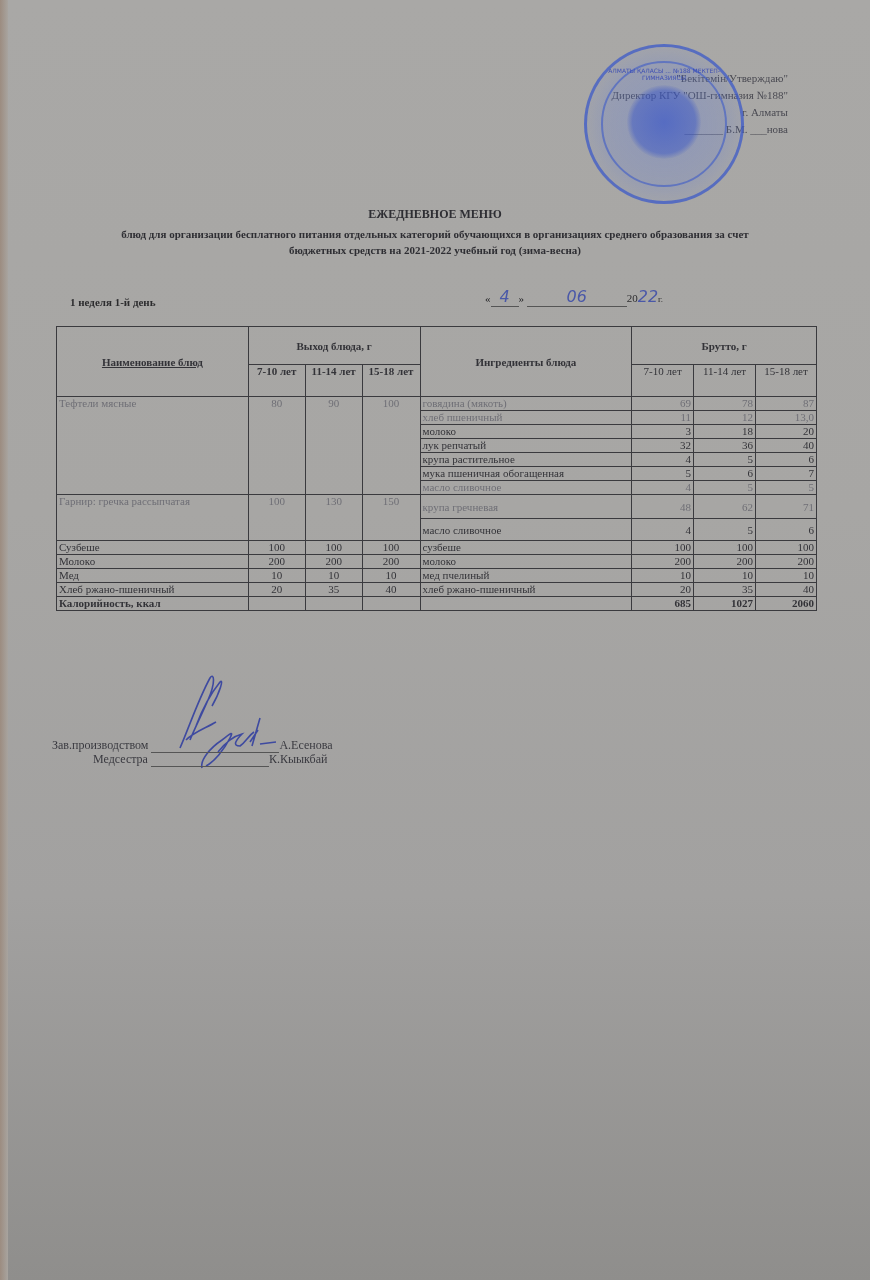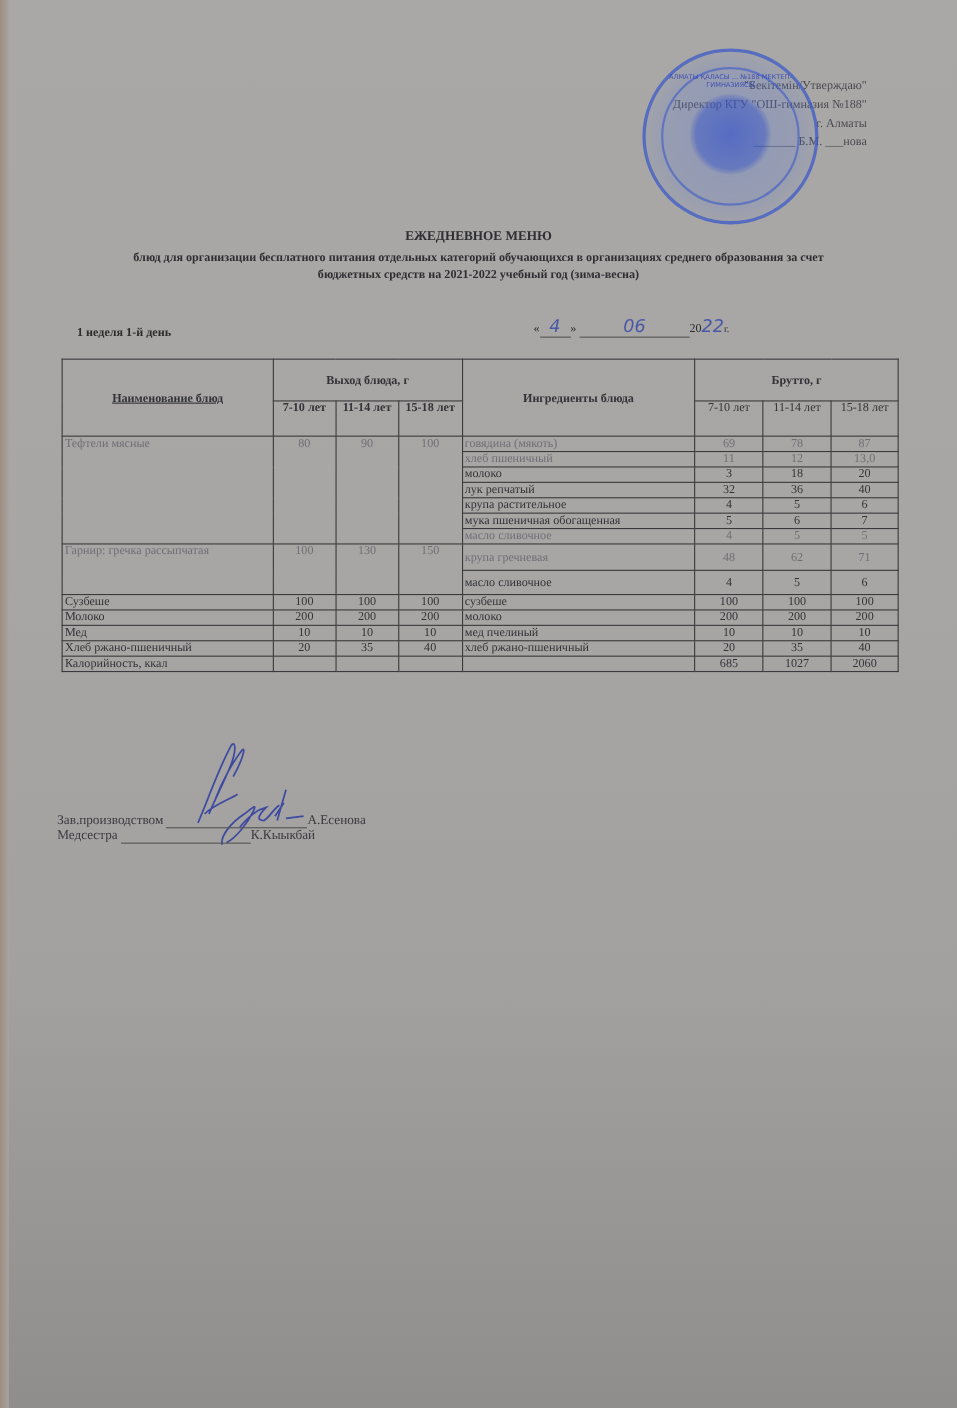--- a/index.html
+++ b/index.html
@@ -54,23 +54,23 @@
   .date .ul { display: inline-block; border-bottom: 1px solid #555; text-align: center; }
   table.menu {
     position: absolute; left: 56px; top: 326px; width: 761px;
     border-collapse: collapse; font-size: 11px; color: #333338;
   }
   table.menu td, table.menu th {
     border: 1px solid #3a3a3e; padding: 0 2px; vertical-align: top; line-height: 12px;
   }
   table.menu th { font-weight: bold; text-align: center; vertical-align: middle; }
   th.dish-head { text-align: left; text-decoration: underline; }
-  .num { text-align: center; }
+  .num { text-align: right; }
   .c { text-align: center; }
-  .bold { font-weight: normal; }
+  .bold { font-weight: bold; }
   .faint { color: #6f6f76; }
   .sig {
     position: absolute; left: 52px; font-size: 12px; color: #3a3a40;
   }
   .sig .line { display: inline-block; border-bottom: 1px solid #555; vertical-align: bottom; }
   .scribble { position: absolute; }
 </style>
 </head>
 <body>
 
@@ -243,20 +243,20 @@
 </tbody>
   </table>
 
 <svg class="scribble" style="left:168px; top:670px;" width="70" height="80" viewBox="0 0 70 80">
   <path d="M12 78 C20 60, 30 30, 42 8 C46 2, 48 12, 40 30 C34 44, 26 60, 22 70 M28 56 C34 40, 44 22, 52 12 C56 8, 52 22, 44 36 M18 70 C26 62, 38 58, 48 52" fill="none" stroke="#3e4aa0" stroke-width="1.6"></path>
 </svg>
 <svg class="scribble" style="left:196px; top:712px;" width="90" height="60" viewBox="0 0 90 60">
   <path d="M6 56 C4 48, 14 36, 26 28 C34 22, 38 18, 34 26 C28 38, 18 50, 10 54 M22 40 C30 30, 38 24, 46 22 C40 28, 36 34, 44 34 C50 30, 52 24, 58 20 M54 30 L62 18 M56 34 L64 6 M64 32 L80 30" fill="none" stroke="#3e4aa0" stroke-width="1.6"></path>
 </svg>
 
-<div class="sig" style="top:752px;">
+<div class="sig" style="top:752px;margin-left:41px;">
   <span>Медсестра</span>
   <span class="line" style="width:118px;"></span><span>К.Кыыкбай</span>
 </div>
 <div class="sig" style="top:738px;">
   <span>Зав.производством</span>
   <span class="line" style="width:128px;"></span><span>А.Есенова</span>
 </div>
 
 </body></html>

